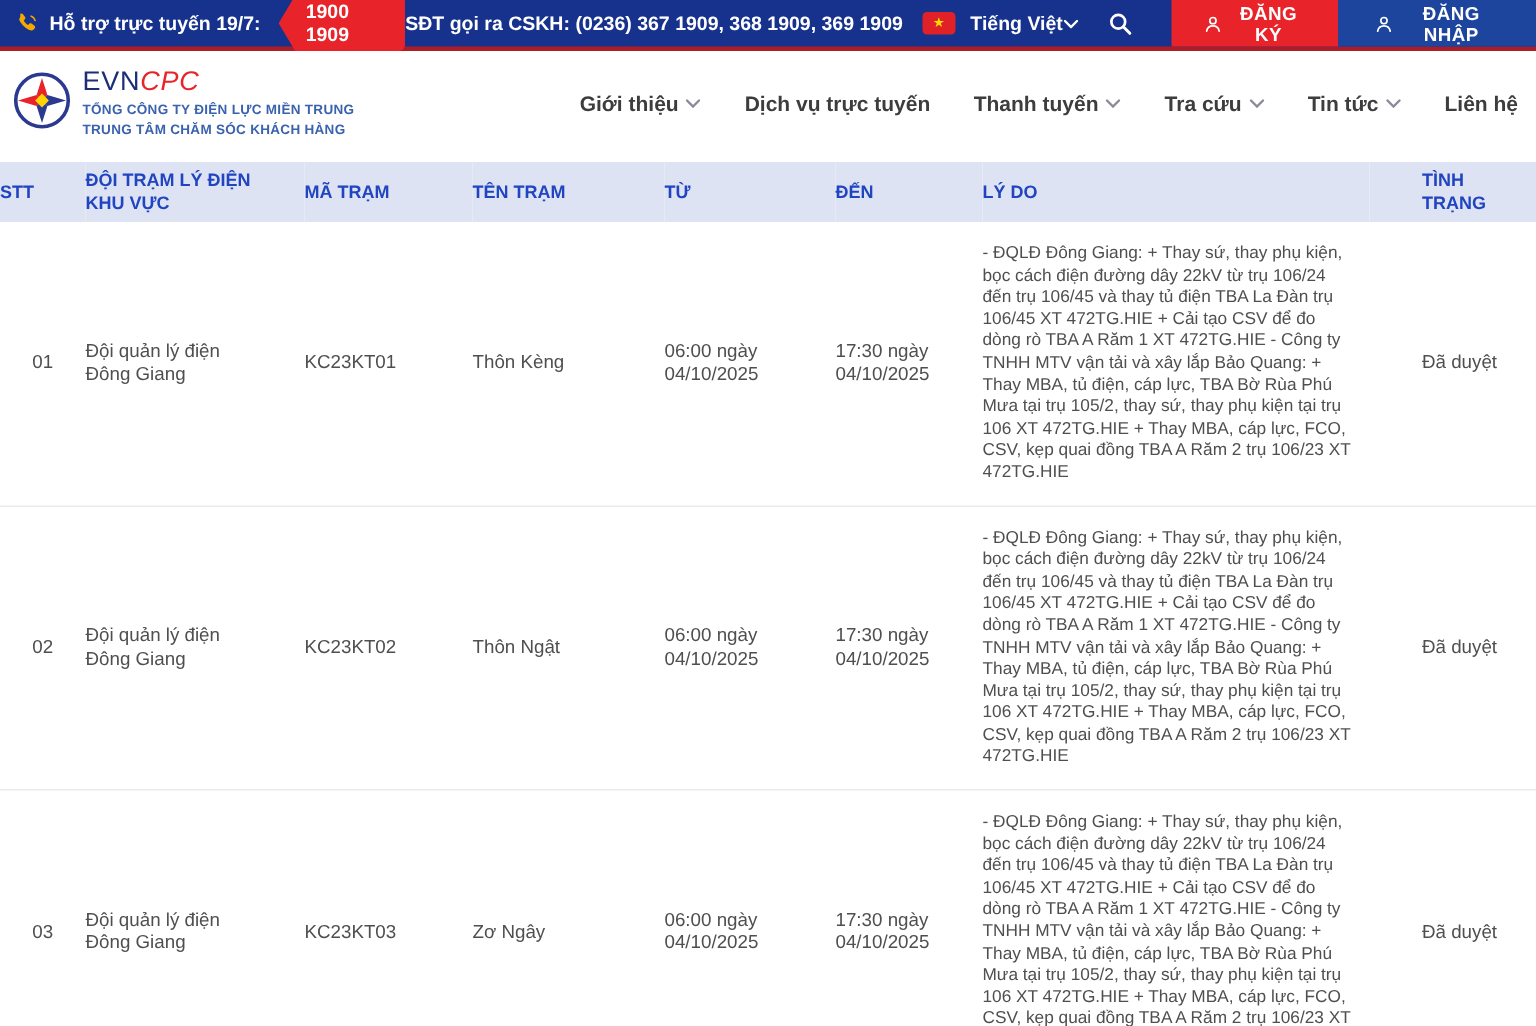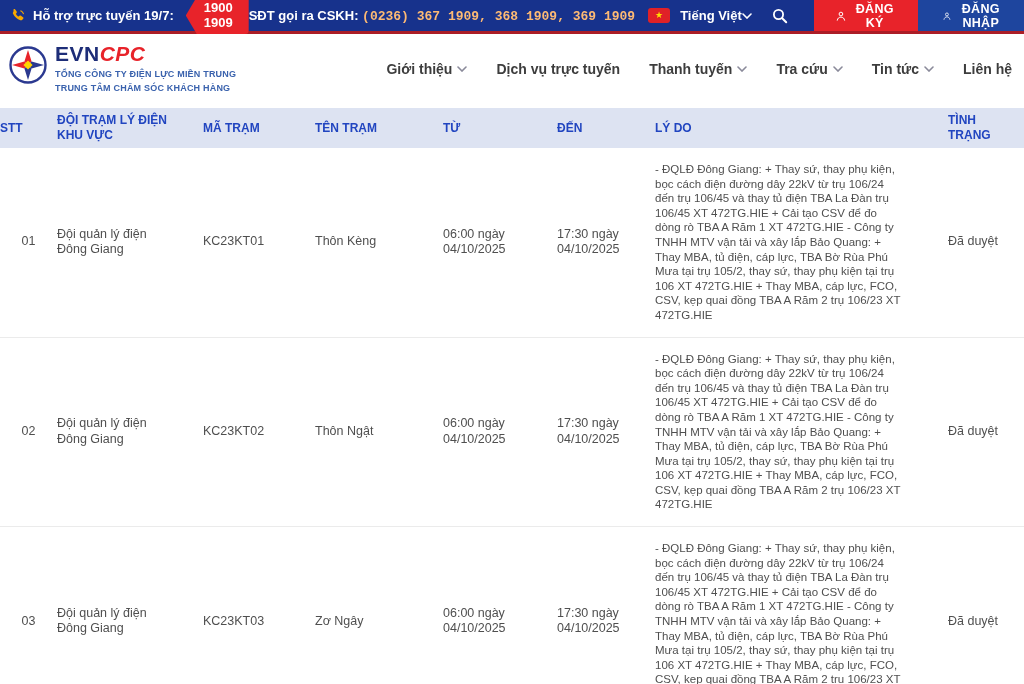--- a/index.html
+++ b/index.html
@@ -8,38 +8,38 @@
 
   
   .topbar { height:34px; background:#17328c; border-bottom:3px solid #ab1d27;
     display:flex; align-items:center; padding:0 0 0 10px; color:#fff; font-size:13px; }
   .topbar .label { font-weight:bold; white-space:nowrap; }
   .phone-ico { width:16px; height:16px; margin-right:7px; flex:0 0 auto; }
   .hotline-badge { position:relative; background:#e8232a; color:#fff; font-weight:bold;
     font-size:13px; padding:3px 16px 4px 18px; border-radius:4px; margin-left:12px;
     clip-path:polygon(0 50%, 11px 0, 100% 0, 100% 100%, 11px 100%); cursor:pointer; }
   .cskh { margin-left:auto; white-space:nowrap; }
-  .cskh .nums { color:#fdba74; font-weight:bold;font-family:Liberation Mono, monospace; }
+  .cskh .nums { color:#ffffff; font-weight:bold; }
   .flag { width:22px; height:15px; background:#e02127; border-radius:3px; margin-left:13px;
     display:flex; align-items:center; justify-content:center; color:#ffdd00; font-size:9px; line-height:1; flex:0 0 auto; }
   .lang { display:flex; align-items:center; gap:0; margin-left:10px; font-weight:bold; cursor:pointer; white-space:nowrap; }
   .chev { width:10px; height:6px; }
   .search-btn { margin:0 26px 0 20px; cursor:pointer; display:flex; align-items:center; }
   .auth-btn { height:31px; display:flex; align-items:center; gap:8px; border:none;
     color:#fff; font-weight:bold; font-size:12.5px; letter-spacing:.3px; cursor:pointer;
     font-family:"Liberation Sans", sans-serif; }
   .auth-btn.register { background:#e8232a; padding:0 22px; }
   .auth-btn.login { background:#1e459e; padding:0 25px; }
   .user-ico { width:14px; height:14px; }
 
   
   .siteheader { height:70px; display:flex; align-items:center; padding:0 8px 0 8px; background:#fff; }
   .logo { display:flex; align-items:flex-start; gap:7px; cursor:pointer; }
   .logo-badge { width:40px; height:40px; flex:0 0 auto; margin-top:2px; }
-  .logo-text .brand { font-size:21px; font-weight:bold; line-height:1; letter-spacing:.5px; }
+  .logo-text .brand { font-size:18px; font-weight:normal; line-height:1; letter-spacing:.5px; }
   .brand .evn { color:#1d2d78; }
   .brand .cpc { color:#e8232a; font-style:italic; }
   .org { color:#3a62ad; font-size:9px; font-weight:bold; line-height:1.5; margin-top:4px; letter-spacing:.2px; }
   nav.mainnav { margin-left:auto; display:flex; align-items:center; gap:29px; padding-right:4px; }
   .nav-item { display:flex; align-items:center; gap:5px; font-size:14px; font-weight:bold;
     color:#3d3d3d; cursor:pointer; white-space:nowrap; }
   .nav-item .chev path { stroke:#8a8a9a; }
 
   
   table.outages { width:1024px; border-collapse:collapse; table-layout:fixed; margin-top:4px; }

